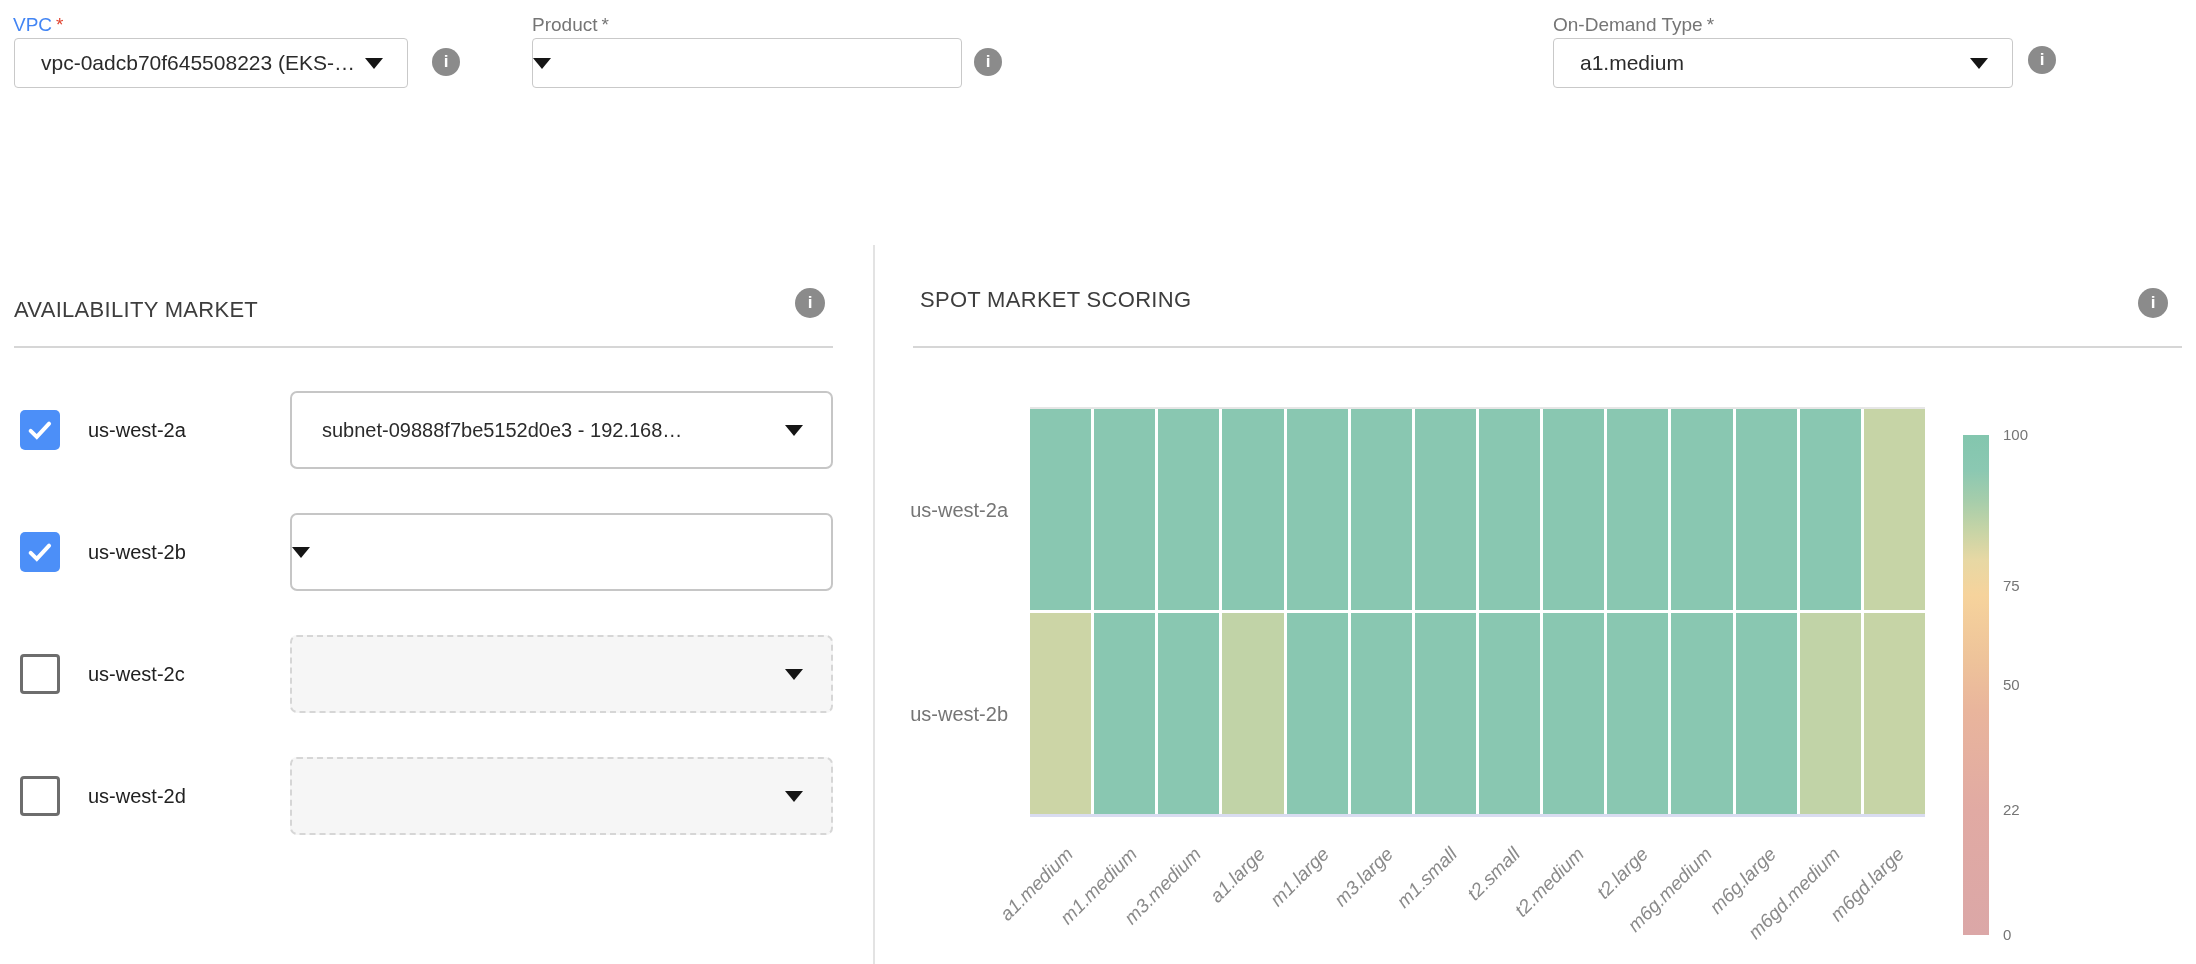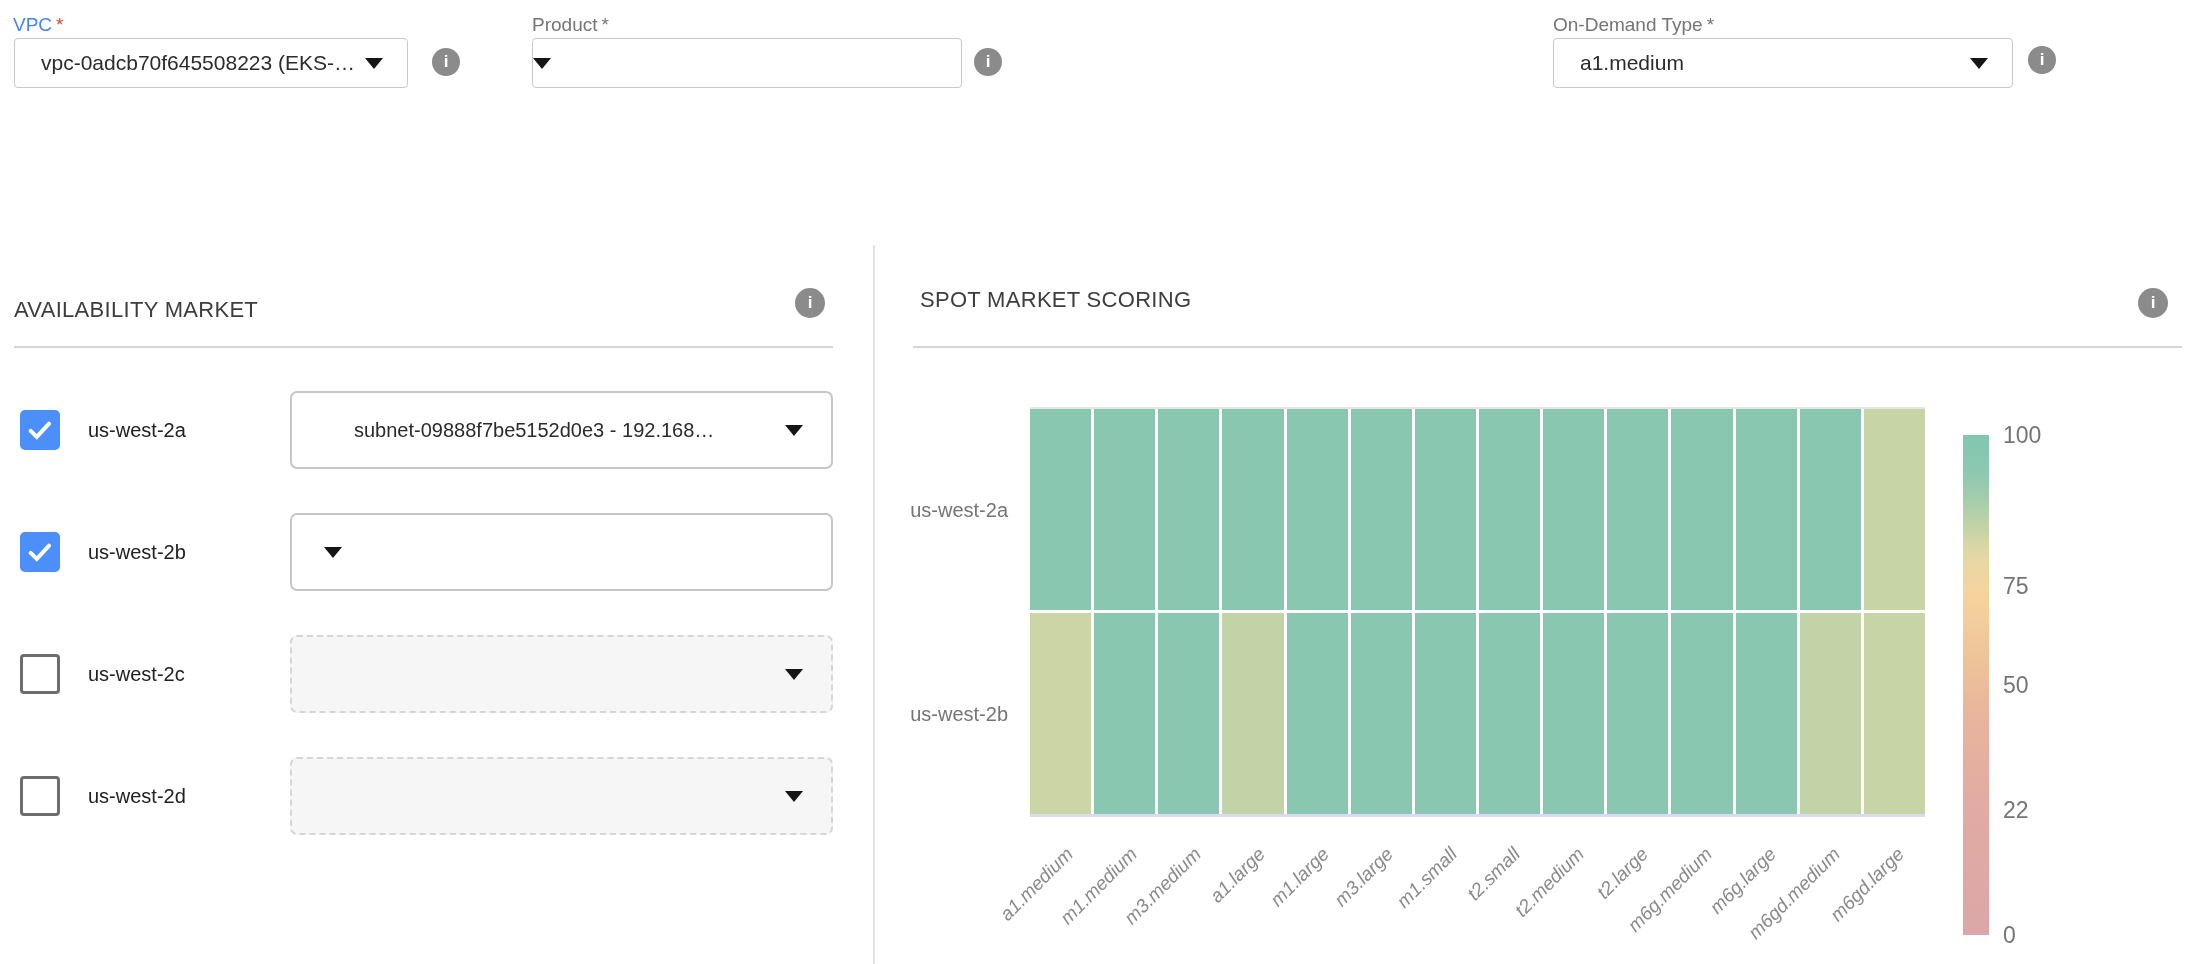--- a/index.html
+++ b/index.html
@@ -31,41 +31,41 @@
 
   
   .az-row { position:absolute; left:0; width:873px; }
   .checkbox { position:absolute; left:20px; width:40px; height:40px; border-radius:5px;
               cursor:pointer; }
   .checkbox.checked { background:#4c8ff8; }
   .checkbox.checked svg { position:absolute; left:4px; top:4px; }
   .checkbox.unchecked { background:#fff; border:3px solid #6d6d6d; border-radius:4px; }
   .zone-label { position:absolute; left:88px; font-size:20px; color:#212121; line-height:40px; }
   .subnet-select { position:absolute; left:290px; width:543px; height:78px; border-radius:7px;
-                   display:flex; align-items:center;padding-left:32px; }
+                   display:flex; align-items:center; }
   .subnet-select.enabled { background:#fff; border:2px solid #c6c6c6; cursor:pointer; }
   .subnet-select.disabled { background:#f6f6f6; border:2px dashed #d6d6d6; }
   .subnet-select .select-value { font-size:20px; color:#2b2b2b; padding-left:30px; flex:1;
                                  white-space:nowrap; overflow:hidden; text-overflow:ellipsis; }
   .subnet-select .caret { margin-right:28px; }
 
   
   #hm-grid { position:absolute; left:1030px; top:407px; width:895px; height:410px;
              display:grid; grid-template-columns:repeat(14,1fr); grid-template-rows:1fr 1fr;
              gap:3px; background:#ffffff; border-top:2px solid #e6e6e6;
              border-bottom:3px solid #d9dcf0; }
   .hm-cell { width:100%; height:100%; }
   .hm-row-label { position:absolute; left:880px; width:128px; text-align:right;
                   font-size:20px; color:#757575; line-height:24px; }
   .hm-x-label { position:absolute; width:170px; text-align:right; font-size:19px;
                 font-style:italic; color:#8a8a8a; transform:rotate(-45deg);
                 transform-origin:100% 50%; white-space:nowrap; }
   #colorbar { position:absolute; left:1963px; top:435px; width:26px; height:500px; }
   .cb-tick { position:absolute; left:1963px; width:26px; height:3px; background:rgba(255,255,255,.9); }
-  .cb-label { position:absolute; left:2003px; width:70px; font-size:23px; color:#757575;
+  .cb-label { position:absolute; left:2003px; width:70px; font-size:15px; color:#757575;
               line-height:24px; }
 </style>
 </head>
 <body>
 
 <div class="abs field-label vpc" style="left:13px;top:14px;"><span>VPC</span><span class="req">*</span></div>
 <div class="abs select-box" style="left:14px;top:38px;width:394px;height:50px;">
   <span class="select-value">vpc-0adcb70f645508223 (EKS-VPC)</span>
   <span class="caret"></span>
 </div>

